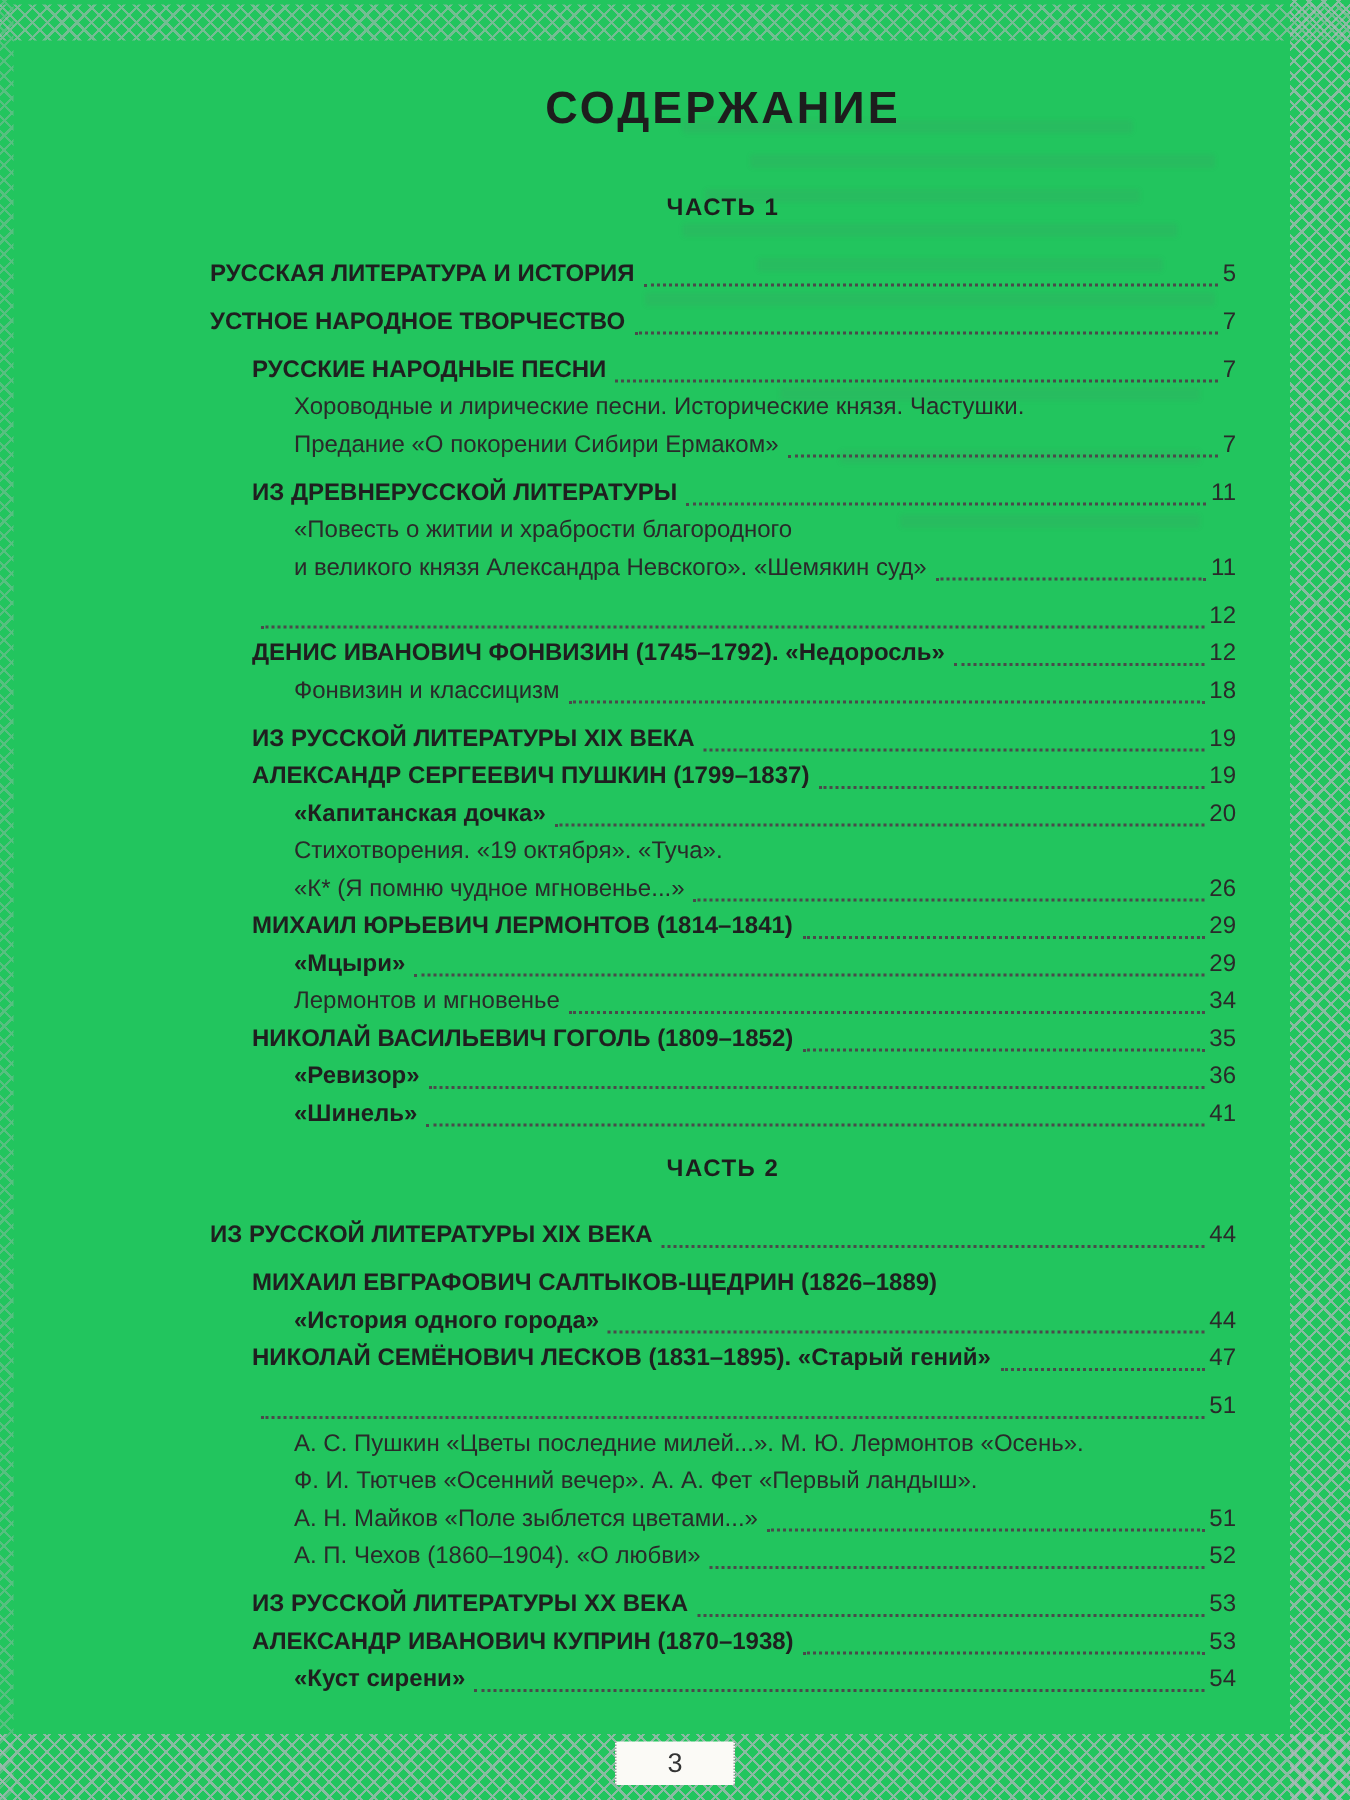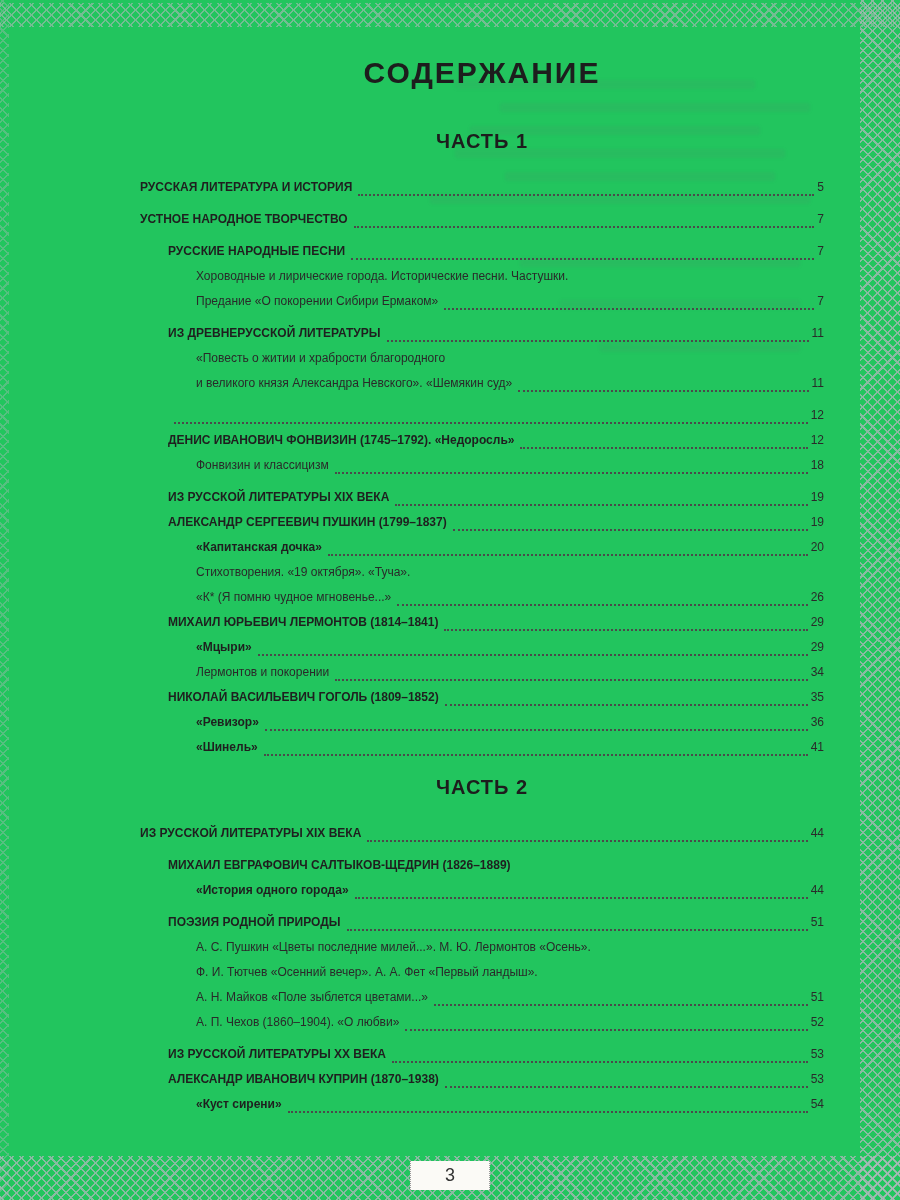--- a/index.html
+++ b/index.html
@@ -45,28 +45,28 @@
   .doc-title {
     text-align: center;
     font-size: 30px;
     font-weight: 700;
     letter-spacing: 2px;
     color: #1d1d1d;
     margin: 0 0 40px 0;
   }
   .part-heading {
     text-align: center;
-    font-size: 20px;
+    font-size: 16px;
     font-weight: 700;
     letter-spacing: 1px;
     color: #1d1d1d;
     margin: 0 0 22px 0;
   }
   .part-heading.second { margin-top: 16px; text-align: center; }
-  .toc-entries { font-size: 12px; }
+  .toc-entries { font-size: 16px; }
   .toc-row {
     display: flex;
     align-items: baseline;
     line-height: 25px;
     min-height: 25px;
   }
   .toc-row.gap { margin-top: 7px; }
   .toc-row.lvl0 { padding-left: 0; }
   .toc-row.lvl1 { padding-left: 28px; align-items: flex-end; }
   .toc-row.lvl2 { padding-left: 56px; }
@@ -133,21 +133,21 @@
           <span class="toc-text">УСТНОЕ НАРОДНОЕ ТВОРЧЕСТВО</span>
           <span class="toc-leader"></span>
           <span class="toc-pagenum">7</span>
         </div>
         <div class="toc-row lvl1 bold gap">
           <span class="toc-text">РУССКИЕ НАРОДНЫЕ ПЕСНИ</span>
           <span class="toc-leader"></span>
           <span class="toc-pagenum">7</span>
         </div>
         <div class="toc-row lvl2">
-          <span class="toc-text">Хороводные и лирические города. Исторические песни. Частушки.</span>
+          <span class="toc-text">Хороводные и лирические песни. Исторические князя. Частушки.</span>
         </div>
         <div class="toc-row lvl2">
           <span class="toc-text">Предание «О покорении Сибири Ермаком»</span>
           <span class="toc-leader"></span>
           <span class="toc-pagenum">7</span>
         </div>
         <div class="toc-row lvl1 bold gap">
           <span class="toc-text">ИЗ ДРЕВНЕРУССКОЙ ЛИТЕРАТУРЫ</span>
           <span class="toc-leader"></span>
           <span class="toc-pagenum">11</span>
@@ -201,21 +201,21 @@
           <span class="toc-text">МИХАИЛ ЮРЬЕВИЧ ЛЕРМОНТОВ (1814–1841)</span>
           <span class="toc-leader"></span>
           <span class="toc-pagenum">29</span>
         </div>
         <div class="toc-row lvl2 bold">
           <span class="toc-text">«Мцыри»</span>
           <span class="toc-leader"></span>
           <span class="toc-pagenum">29</span>
         </div>
         <div class="toc-row lvl2">
-          <span class="toc-text">Лермонтов и покорении</span>
+          <span class="toc-text">Лермонтов и мгновенье</span>
           <span class="toc-leader"></span>
           <span class="toc-pagenum">34</span>
         </div>
         <div class="toc-row lvl1 bold">
           <span class="toc-text">НИКОЛАЙ ВАСИЛЬЕВИЧ ГОГОЛЬ (1809–1852)</span>
           <span class="toc-leader"></span>
           <span class="toc-pagenum">35</span>
         </div>
         <div class="toc-row lvl2 bold">
           <span class="toc-text">«Ревизор»</span>
@@ -237,22 +237,26 @@
           <span class="toc-pagenum">44</span>
         </div>
         <div class="toc-row lvl1 bold gap">
           <span class="toc-text">МИХАИЛ ЕВГРАФОВИЧ САЛТЫКОВ-ЩЕДРИН (1826–1889)</span>
         </div>
         <div class="toc-row lvl2 bold">
           <span class="toc-text">«История одного города»</span>
           <span class="toc-leader"></span>
           <span class="toc-pagenum">44</span>
         </div>
-        <div class="toc-row lvl1 bold gap">
-          <span class="toc-text">ПОЭЗИЯ РОДНОЙ ПРИРОДЫ</span>
+        <div class="toc-row lvl1 bold">
+          <span class="toc-text">НИКОЛАЙ СЕМЁНОВИЧ ЛЕСКОВ (1831–1895). «Старый гений»</span>
+          <span class="toc-leader"></span>
+          <span class="toc-pagenum">47</span>
+        </div>
+        <div class="toc-row lvl1 bold gap">
           <span class="toc-leader"></span>
           <span class="toc-pagenum">51</span>
         </div>
         <div class="toc-row lvl2">
           <span class="toc-text">А. С. Пушкин «Цветы последние милей...». М. Ю. Лермонтов «Осень».</span>
         </div>
         <div class="toc-row lvl2">
           <span class="toc-text">Ф. И. Тютчев «Осенний вечер». А. А. Фет «Первый ландыш».</span>
         </div>
         <div class="toc-row lvl2">

